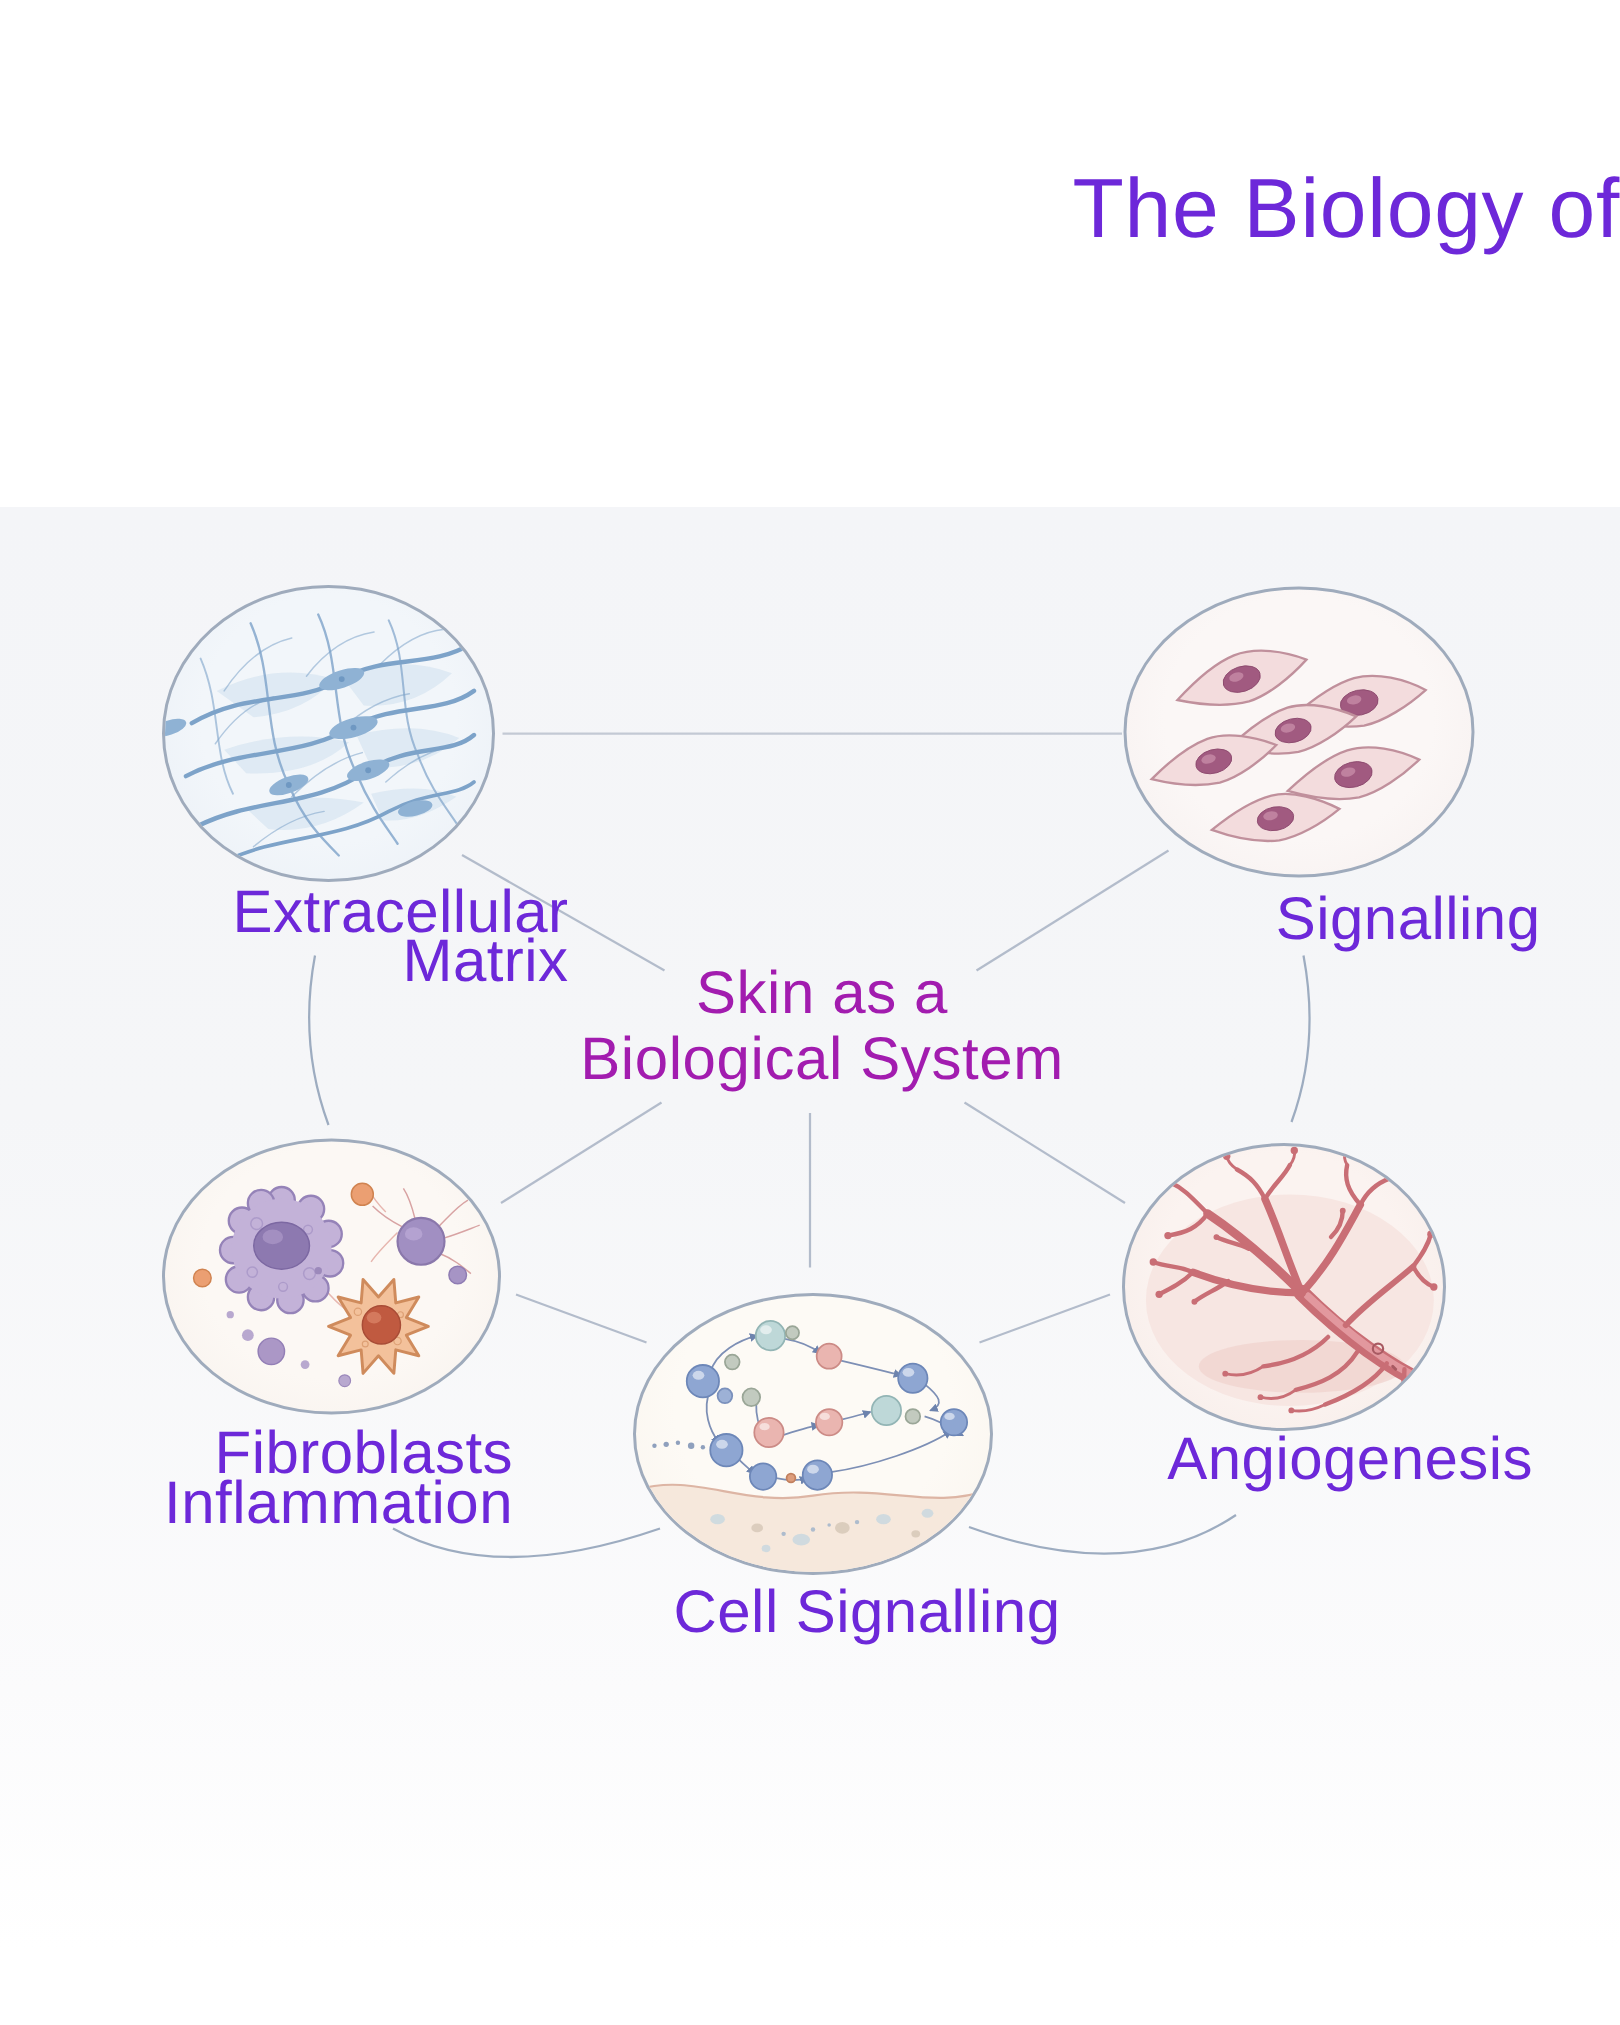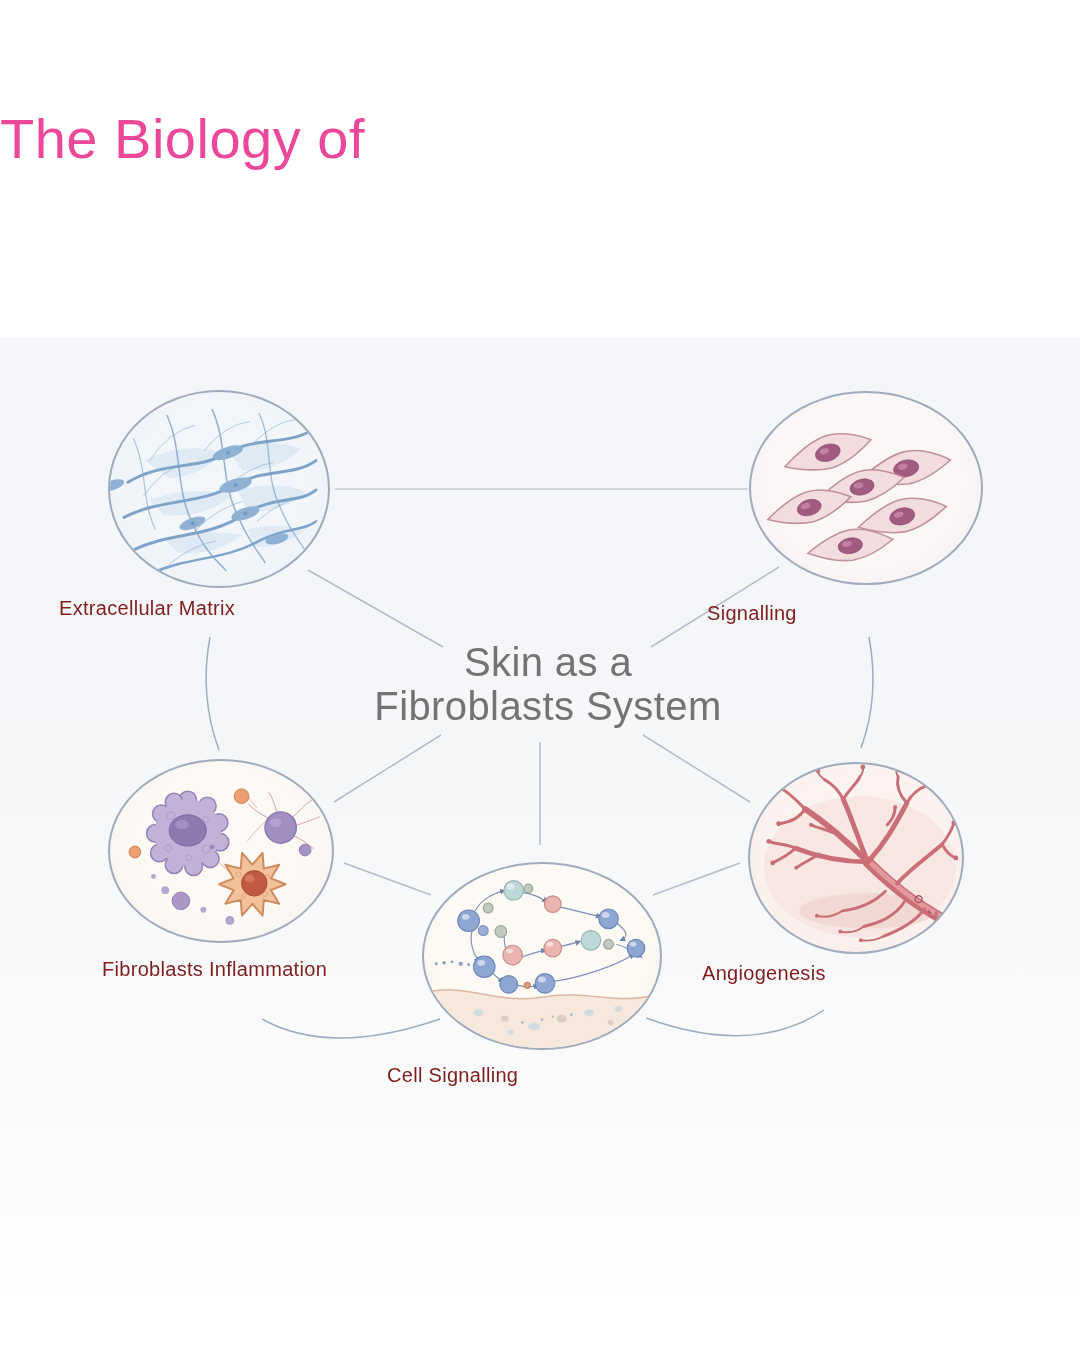--- a/index.html
+++ b/index.html
@@ -4,46 +4,46 @@
 <style>
   html,body{margin:0;padding:0;background:#ffffff;}
   .canvas{
     position:relative;width:1080px;height:1350px;background:#ffffff;
     overflow:hidden;font-family:"Liberation Sans",sans-serif;
   }
   .panel{
     position:absolute;left:0;top:338px;width:1080px;height:1012px;
     background:linear-gradient(180deg,#f4f5f8 0%,#f5f6f8 40%,#fbfbfc 78%,#ffffff 95%);
   }
-  .title{position:absolute;left:0;top:106px;width:1080px;text-align:left;color:#ec4899;}
+  .title{position:absolute;left:0;top:106px;width:1080px;text-align:right;color:#6d28d9;}
   .title .t1{font-size:56px;font-weight:400;line-height:66px;letter-spacing:.5px;}
   .title .t2{font-size:63px;font-weight:700;line-height:76px;letter-spacing:.5px;}
   .connectors{position:absolute;left:0;top:0;width:1080px;height:1350px;}
   .node-circle{
     position:absolute;border-radius:50%;border:2px solid #9fabbc;
     box-sizing:border-box;overflow:hidden;
   }
   .node-circle svg{display:block;width:100%;height:100%;}
   .c-ecm{left:108px;top:390px;width:222px;height:198px;background:radial-gradient(ellipse at 50% 45%,#f2f6fa 55%,#e9eff6 100%);}
   .c-fibro{left:749px;top:391px;width:234px;height:194px;background:radial-gradient(ellipse at 50% 45%,#fbf7f6 55%,#f6efee 100%);}
   .c-infl{left:108px;top:759px;width:226px;height:184px;background:radial-gradient(ellipse at 50% 45%,#fcf8f4 55%,#f7f1ec 100%);}
   .c-signal{left:422px;top:862px;width:240px;height:188px;background:radial-gradient(ellipse at 50% 40%,#fdfaf5 55%,#f9f4ed 100%);}
   .c-angio{left:748px;top:762px;width:216px;height:192px;background:radial-gradient(ellipse at 50% 45%,#fbf3f0 55%,#f6ebe7 100%);}
   .node-label{
-    position:absolute;text-align:left;color:#7f1d1d;font-size:20px;line-height:33px;
+    position:absolute;text-align:right;color:#6d28d9;font-size:40px;line-height:33px;
     letter-spacing:.3px;
   }
   .l-ecm{left:59px;top:592px;width:320px;}
   .l-fibro{left:707px;top:597px;width:320px;}
   .l-infl{left:102px;top:953px;width:240px;}
   .l-signal{left:387px;top:1059px;width:320px;}
   .l-angio{left:702px;top:957px;width:320px;}
   .center-text{
     position:absolute;left:348px;top:640px;width:400px;text-align:center;
-    color:#737373;font-size:40px;line-height:44px;letter-spacing:.4px;
+    color:#a21caf;font-size:40px;line-height:44px;letter-spacing:.4px;
   }
 </style>
 </head>
 <body>
 
 <div class="canvas">
 
   <div class="title">
     <div class="t1">The Biology of</div>
   </div>
@@ -390,16 +390,16 @@
   </div>
 
   <div class="node-label l-ecm">Extracellular Matrix</div>
   <div class="node-label l-fibro">Signalling</div>
   <div class="node-label l-infl">Fibroblasts Inflammation</div>
   <div class="node-label l-angio">Angiogenesis</div>
   <div class="node-label l-signal">Cell Signalling</div>
 
   <div class="center-text">
     <div>Skin as a</div>
-    <div>Fibroblasts System</div>
+    <div>Biological System</div>
   </div>
 
 </div>
 
 </body></html>

